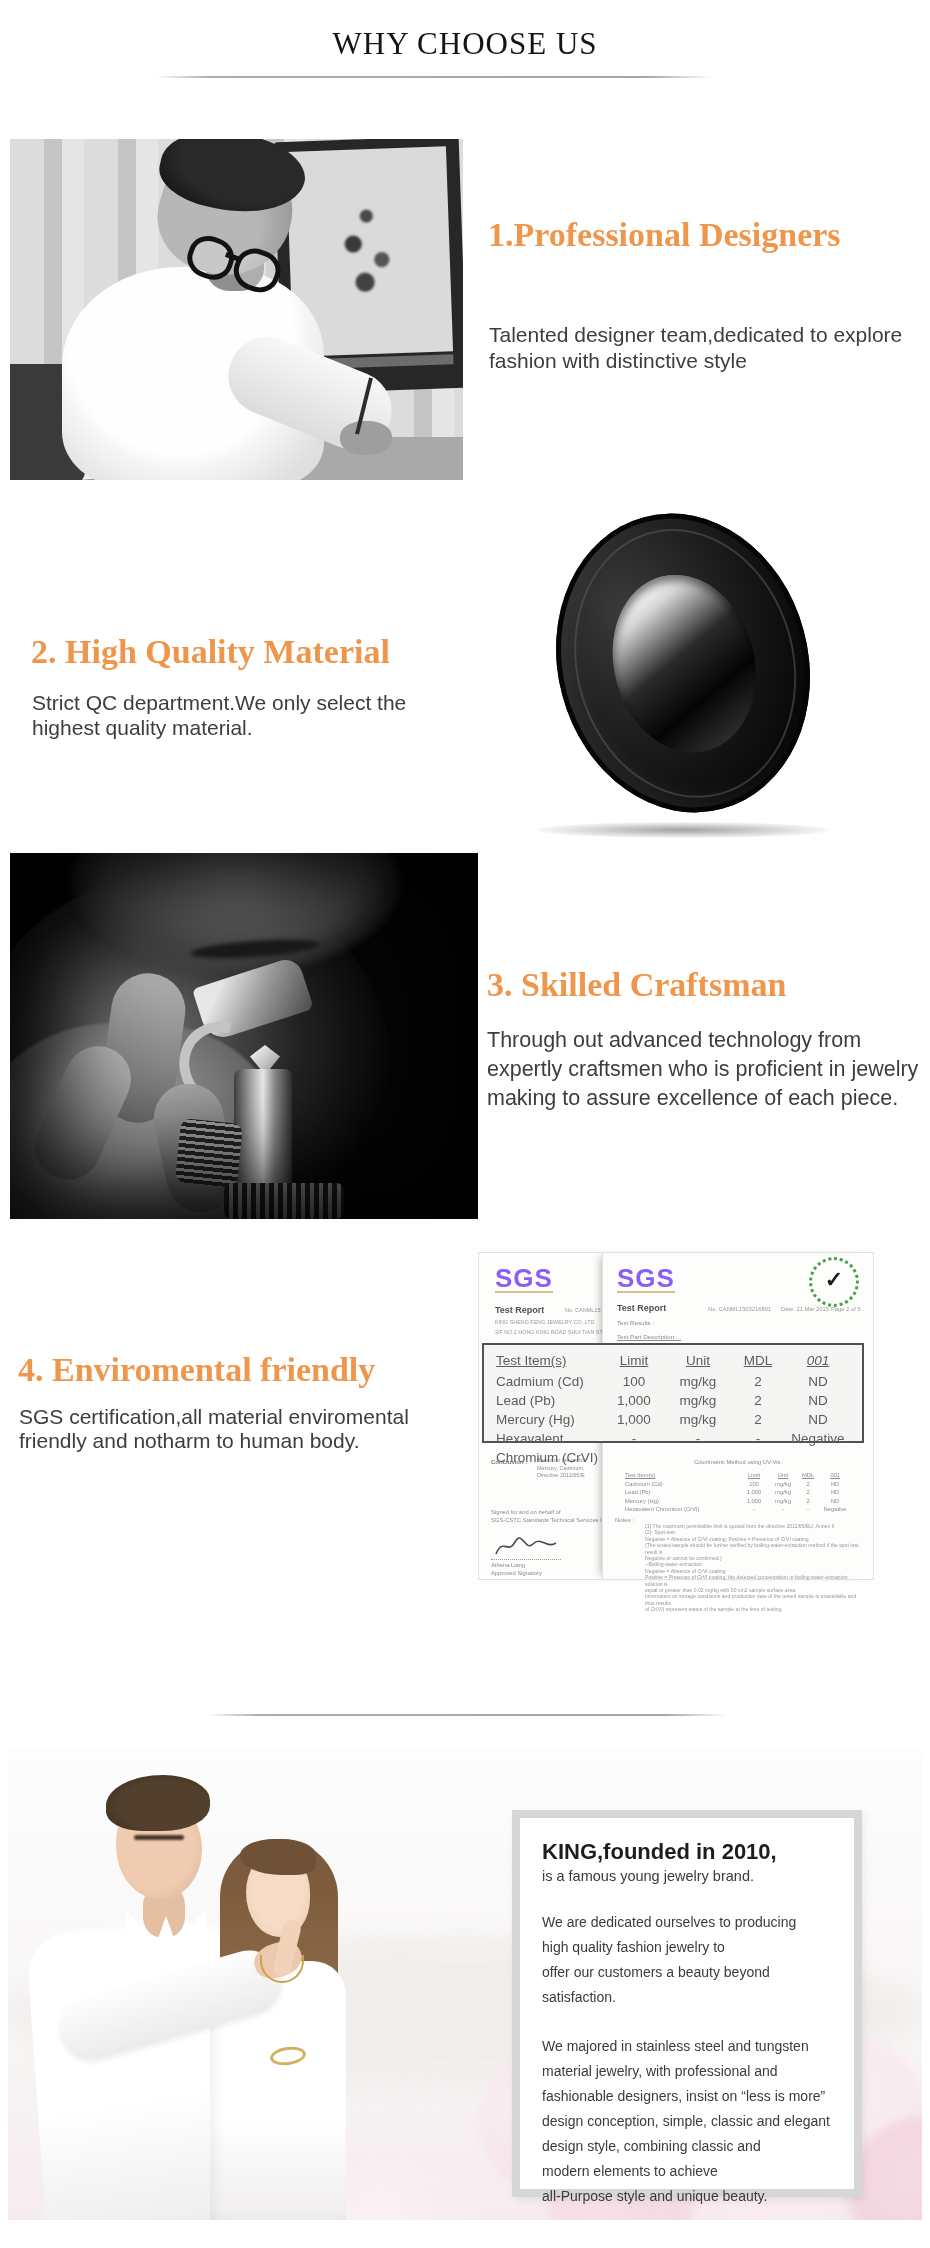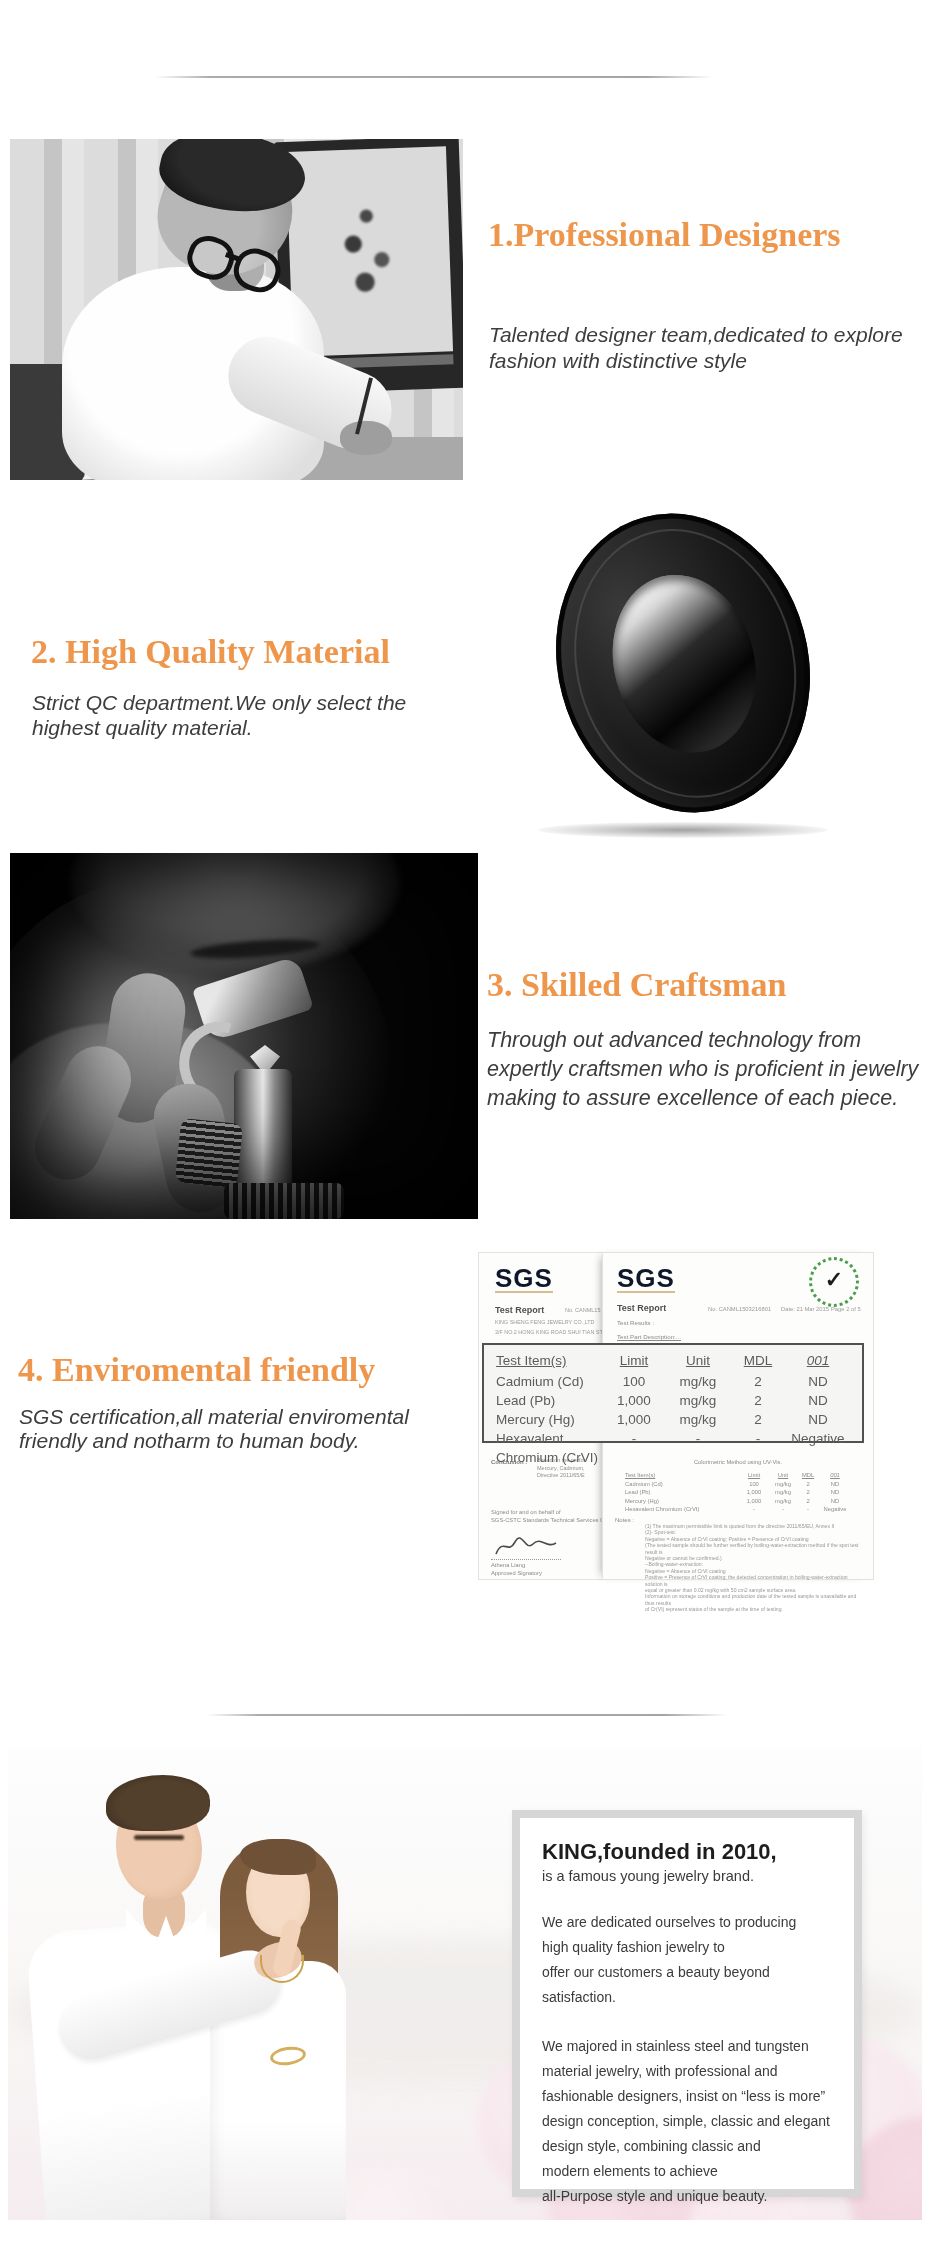--- a/index.html
+++ b/index.html
@@ -15,21 +15,21 @@
   .about-title{top:1670px;font-size:29px;}
   .rule{position:absolute;height:2px;border-radius:2px;
         background:linear-gradient(90deg,rgba(175,175,175,0) 0%,#ababab 10%,#a5a5a5 88%,rgba(175,175,175,0) 100%);
         box-shadow:0 5px 5px -1px rgba(130,130,130,.55);}
   .rule1{left:155px;top:76px;width:558px;}
   .rule2{left:207px;top:1714px;width:520px;}
 
   
   .sec-h{position:absolute;font-family:"Liberation Serif",serif;font-weight:700;
          font-size:34px;color:#EE964B;line-height:1.1;}
-  .sec-b{position:absolute;color:#3d3d3d;font-size:21px;line-height:26px;font-style:italic;}
+  .sec-b{position:absolute;color:#3d3d3d;font-size:21px;line-height:26px;}
   .h1{left:488px;top:216px;} .b1{left:489px;top:322px;width:440px;}
   .h2{left:31px; top:633px;} .b2{left:32px; top:690px;width:440px;line-height:25px;}
   .h3{left:487px;top:966px;} .b3{left:487px;top:1026px;width:445px;line-height:29px;font-size:21.5px;}
   .h4{left:18px; top:1351px;}.b4{left:19px; top:1405px;width:440px;line-height:24px;}
 
   
   .photo1{left:10px;top:139px;width:453px;height:341px;overflow:hidden;
           filter:grayscale(1) contrast(1.03);background:#cfcdcb;}
   .p1-curtain{position:absolute;inset:0;
       background:repeating-linear-gradient(90deg,#d9d9d9 0 34px,#c3c3c3 34px 52px,#e2e2e2 52px 74px);}
@@ -111,21 +111,21 @@
       repeating-linear-gradient(0deg,#232323 0 4px,#9a9a9a 4px 7px);transform:rotate(6deg);}
   .p3-knurl2{position:absolute;left:214px;top:330px;width:120px;height:36px;border-radius:8px;background:
       repeating-linear-gradient(90deg,#1d1d1d 0 5px,#8d8d8d 5px 9px);}
   .p3-vignette{position:absolute;inset:0;box-shadow:inset 0 0 90px 40px rgba(0,0,0,.92);}
 
   
   .cert{left:478px;top:1252px;width:394px;height:326px;font-family:"Liberation Sans",sans-serif;}
   .doc{position:absolute;background:#fdfdfc;border:1px solid #e2e2e0;}
   .doc-left{left:0;top:0;width:150px;height:326px;}
   .doc-right{left:124px;top:0;width:270px;height:326px;box-shadow:-6px 0 8px -5px rgba(0,0,0,.3);}
-  .sgs-logo{font-weight:700;font-size:26px;color:#0f172a;letter-spacing:1px;
+  .sgs-logo{font-weight:700;font-size:26px;color:#8b5cf6;letter-spacing:1px;
             border-bottom:2px solid #d8bd92;display:inline-block;line-height:1;}
   .dl-logo{position:absolute;left:16px;top:12px;}
   .dr-logo{position:absolute;left:14px;top:12px;}
   .tr-label{font-weight:700;font-size:9px;color:#4f4f4f;}
   .dl-report{position:absolute;left:16px;top:52px;}
   .dl-no{position:absolute;left:86px;top:54px;font-size:5.5px;color:#9a9a9a;}
   .dl-co1{position:absolute;left:16px;top:66px;font-size:5.4px;color:#9a9a9a;}
   .dl-co2{position:absolute;left:16px;top:76px;font-size:5.4px;color:#9a9a9a;}
   .dr-report{position:absolute;left:14px;top:50px;}
   .dr-no{position:absolute;left:105px;top:53px;font-size:5.8px;color:#9a9a9a;}
@@ -220,20 +220,21 @@
       box-shadow:2px 3px 8px rgba(0,0,0,.07);}
   .vnox-title{font-size:22px;font-weight:700;color:#1d1d1d;line-height:28px;}
   .vnox-sub{font-size:14.5px;color:#3a3a3a;line-height:20px;}
   .vnox-p{font-size:14px;color:#3b3b3b;line-height:25px;margin-top:24px;}
 </style>
 </head>
 <body>
 
 <div id="page">
 
+  <div class="big-title why-title">WHY CHOOSE US</div>
   <div class="rule rule1"></div>
 
   <div class="abs photo1">
     <div class="p1-curtain"></div>
     <div class="p1-monitor">
       <div class="p1-screen"></div>
       <div class="p1-sketch"></div>
       <div class="p1-taskbar"></div>
     </div>
     <div class="p1-desk"></div>

